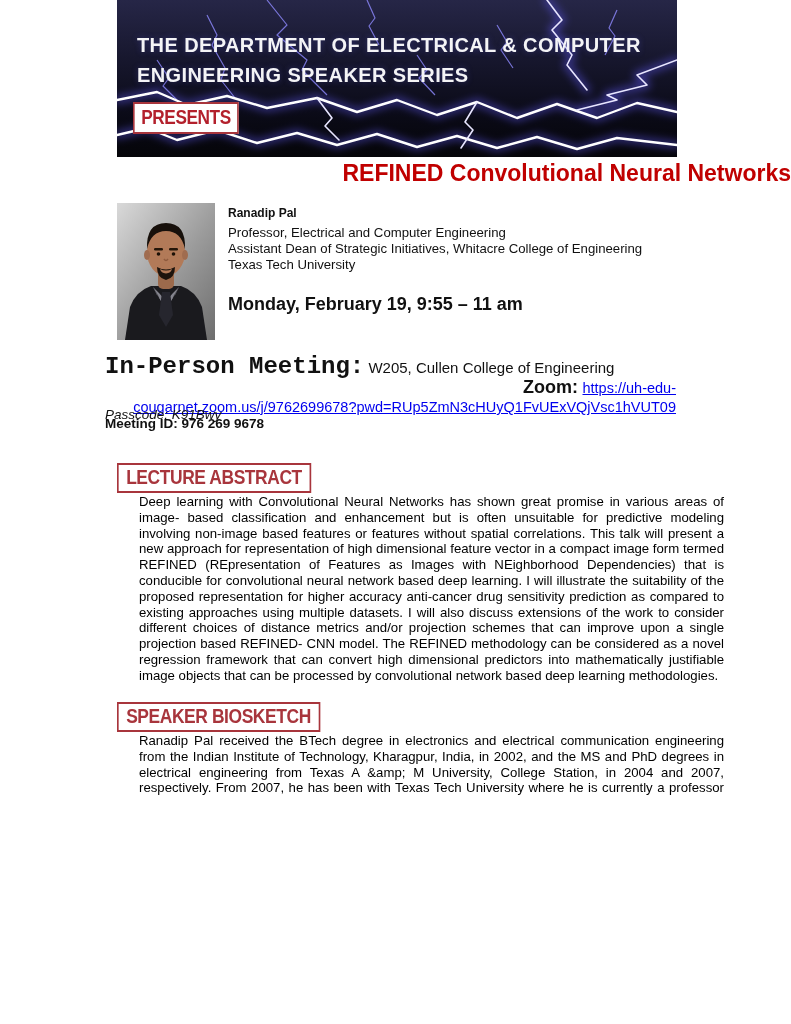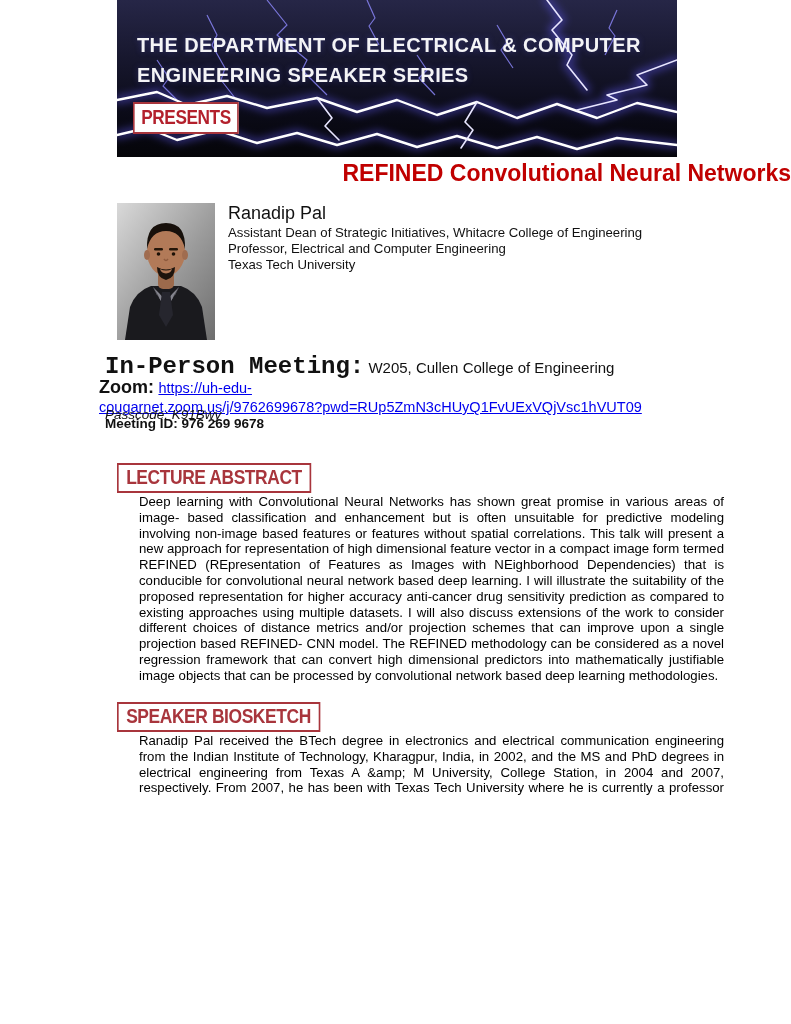--- a/index.html
+++ b/index.html
@@ -35,27 +35,27 @@
     transform:scaleX(0.82);transform-origin:left center;
   }
   
   .talk-title{
     position:absolute;left:0;top:160px;width:791px;text-align:right;
     color:var(--title-red);font-size:23px;font-weight:bold;
   }
   
   .photo{position:absolute;left:117px;top:203px;width:98px;height:137px;}
   .speaker{position:absolute;left:228px;top:202px;width:470px;}
-  .speaker-name{font-size:18px;font-weight:normal;line-height:23px;}
+  .speaker-name{font-size:12px;font-weight:bold;line-height:23px;}
   .speaker-line{font-size:13.2px;line-height:16px;}
   .speaker-date{position:absolute;left:228px;top:294px;font-size:18px;font-weight:bold;}
   
   .inperson{position:absolute;left:105px;top:353px;font-size:15px;}
   .inperson .lbl{font-size:24px;font-weight:bold;font-family:Liberation Mono, monospace;}
-  .zoomblock{position:absolute;left:99px;top:377px;width:570px;}
+  .zoomblock{position:absolute;left:106px;top:377px;width:570px;text-align:right;}
   .zoomblock .lbl{font-size:18px;font-weight:bold;}
   .zoomblock a{color:var(--link-blue);text-decoration:underline;font-size:14.5px;}
   .meta-line{position:absolute;left:105px;font-size:13.5px;line-height:14.5px;}
   .meta-id{top:417px;font-weight:bold;}
   .meta-pass{top:408px;font-style:italic;}
   
   .section-badge{
     position:absolute;left:117px;
     background:#ffffff;border:2px solid var(--badge-red);color:var(--badge-red);
     font-size:21px;font-weight:bold;padding:0px 9px 2px 9px;letter-spacing:-0.5px;
@@ -136,24 +136,25 @@
       <circle cx="41.5" cy="51" r="1.8" fill="#1d1208"></circle>
       <circle cx="56.5" cy="51" r="1.8" fill="#1d1208"></circle>
       <path d="M47,56 Q49,59 51,56" stroke="#8f5b3e" stroke-width="1.4" fill="none"></path>
       <path d="M40,64 Q49,69 58,64 Q58,75 49,77 Q40,75 40,64 Z" fill="#1d140d"></path>
       <path d="M43,66 Q49,69 55,66 Q54,70 49,70.5 Q44,70 43,66 Z" fill="#b27a58"></path>
     </svg>
   </div>
 
   <div class="speaker">
     <div class="speaker-name">Ranadip Pal</div>
+    <div class="speaker-line">Professor, Electrical and Computer Engineering</div>
     <div class="speaker-line">Assistant Dean of Strategic Initiatives, Whitacre College of Engineering</div>
-    <div class="speaker-line">Professor, Electrical and Computer Engineering</div>
     <div class="speaker-line">Texas Tech University</div>
   </div>
+  <div class="speaker-date">Monday, February 19, 9:55 – 11 am</div>
 
   <div class="inperson">
     <span class="lbl">In-Person Meeting:</span>
     <span>W205, Cullen College of Engineering</span>
   </div>
 
   <div class="zoomblock">
     <span class="lbl">Zoom:</span>
     <a href="#"><span>https://uh-edu-</span><br><span>cougarnet.zoom.us/j/9762699678?pwd=RUp5ZmN3cHUyQ1FvUExVQjVsc1hVUT09</span></a>
   </div>

